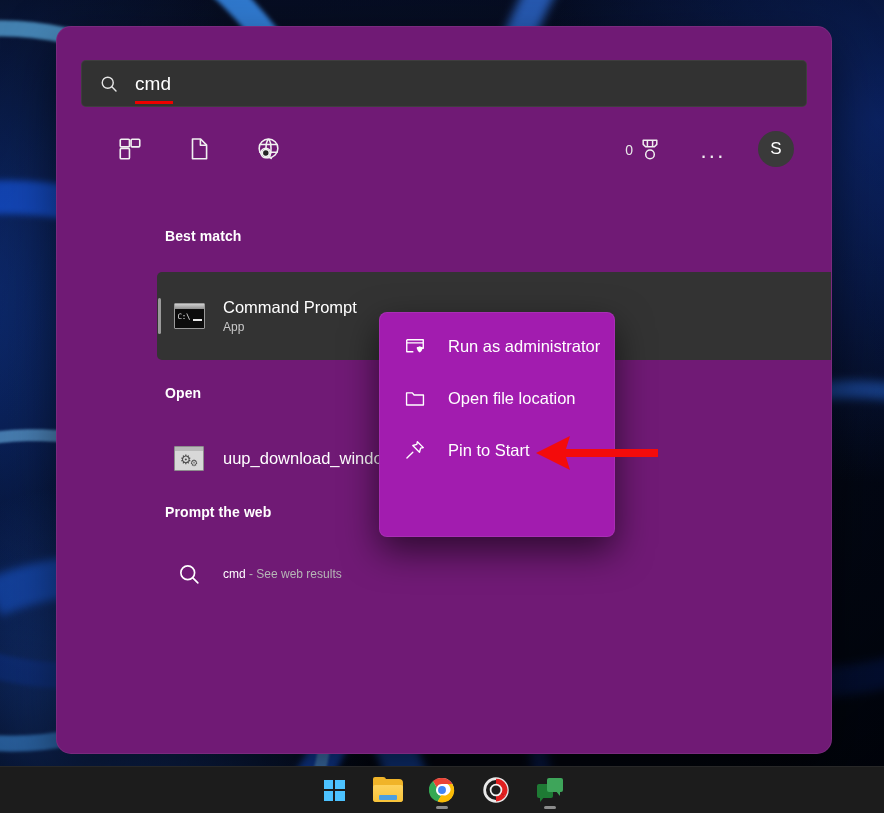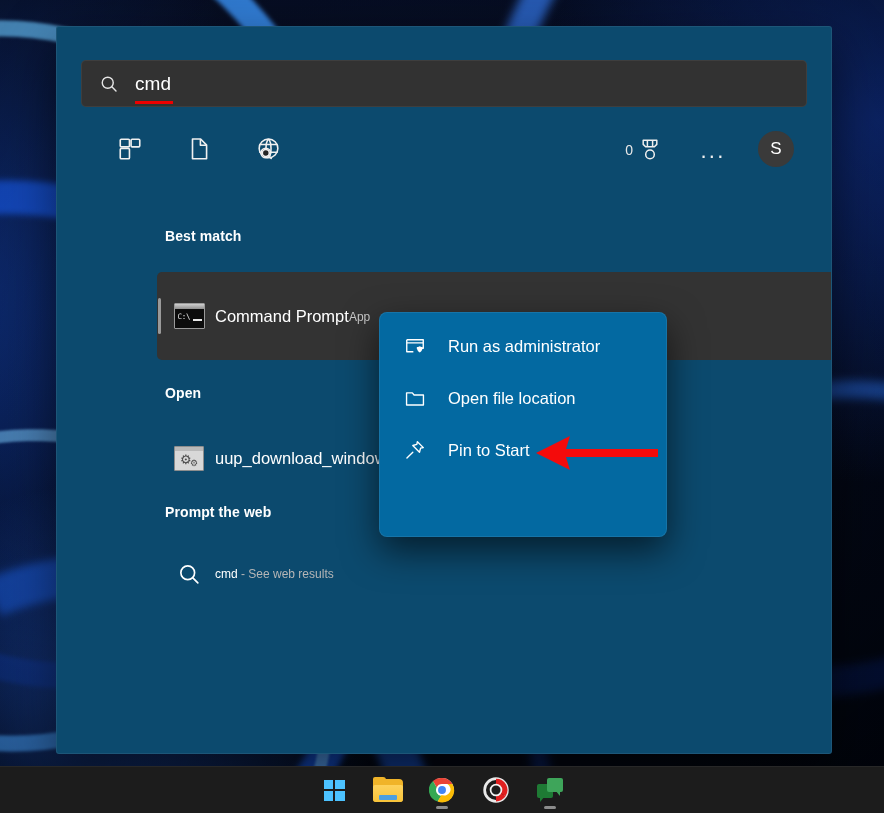--- a/index.html
+++ b/index.html
@@ -110,22 +110,22 @@
     background: radial-gradient(ellipse 900px 700px at 50% 45%, rgba(0,0,0,0) 40%, rgba(0,0,0,0.55) 100%);
   }
 
   
   #search-panel {
     position: absolute;
     left: 56px;
     top: 26px;
     width: 774px;
     height: 726px;
-    background: #0c4a6e;
-    border-radius: 3px;
+    background: #701a75;
+    border-radius: 15px;
     border: 1px solid rgba(255,255,255,0.07);
     box-shadow: 0 18px 50px rgba(0,0,0,0.55);
     overflow: hidden;
   }
 
   .search-field {
     position: absolute;
     left: 24px;
     top: 33px;
     width: 726px;
@@ -254,23 +254,23 @@
   #row-apps { top: 400px; }
   #row-web  { top: 516px; }
 
   .row-icon {
     width: 32px; height: 32px;
     margin-left: 16px;
     flex: none;
     display: flex; align-items: center; justify-content: center;
   }
   .row-text {
-    margin-left: 10px;
+    margin-left: 18px;
     display: flex;
-    flex-direction: row;
+    flex-direction: column;
     justify-content: flex-start;
   }
   .row-title {
     font-size: 16.5px;
     color: #ffffff;
     white-space: nowrap;
   }
   .row-sub {
     font-size: 12px;
     color: #c9c9c9;
@@ -336,23 +336,23 @@
     line-height: 1;
   }
   .uup-icon .g1 { left: 5px; top: 6px; font-size: 13px; }
   .uup-icon .g2 { left: 15px; top: 12px; font-size: 9px; }
 
   
   #context-menu {
     position: absolute;
     left: 379px;
     top: 312px;
-    width: 288px;
+    width: 236px;
     height: 225px;
-    background: #0369a1;
+    background: #a21caf;
     border: 1px solid rgba(255,255,255,0.08);
     border-radius: 8px;
     box-shadow: 0 14px 36px rgba(0,0,0,0.6);
     padding: 7px 0;
     box-sizing: border-box;
     overflow: hidden;
   }
   .menu-item {
     height: 52px;
     display: flex;

